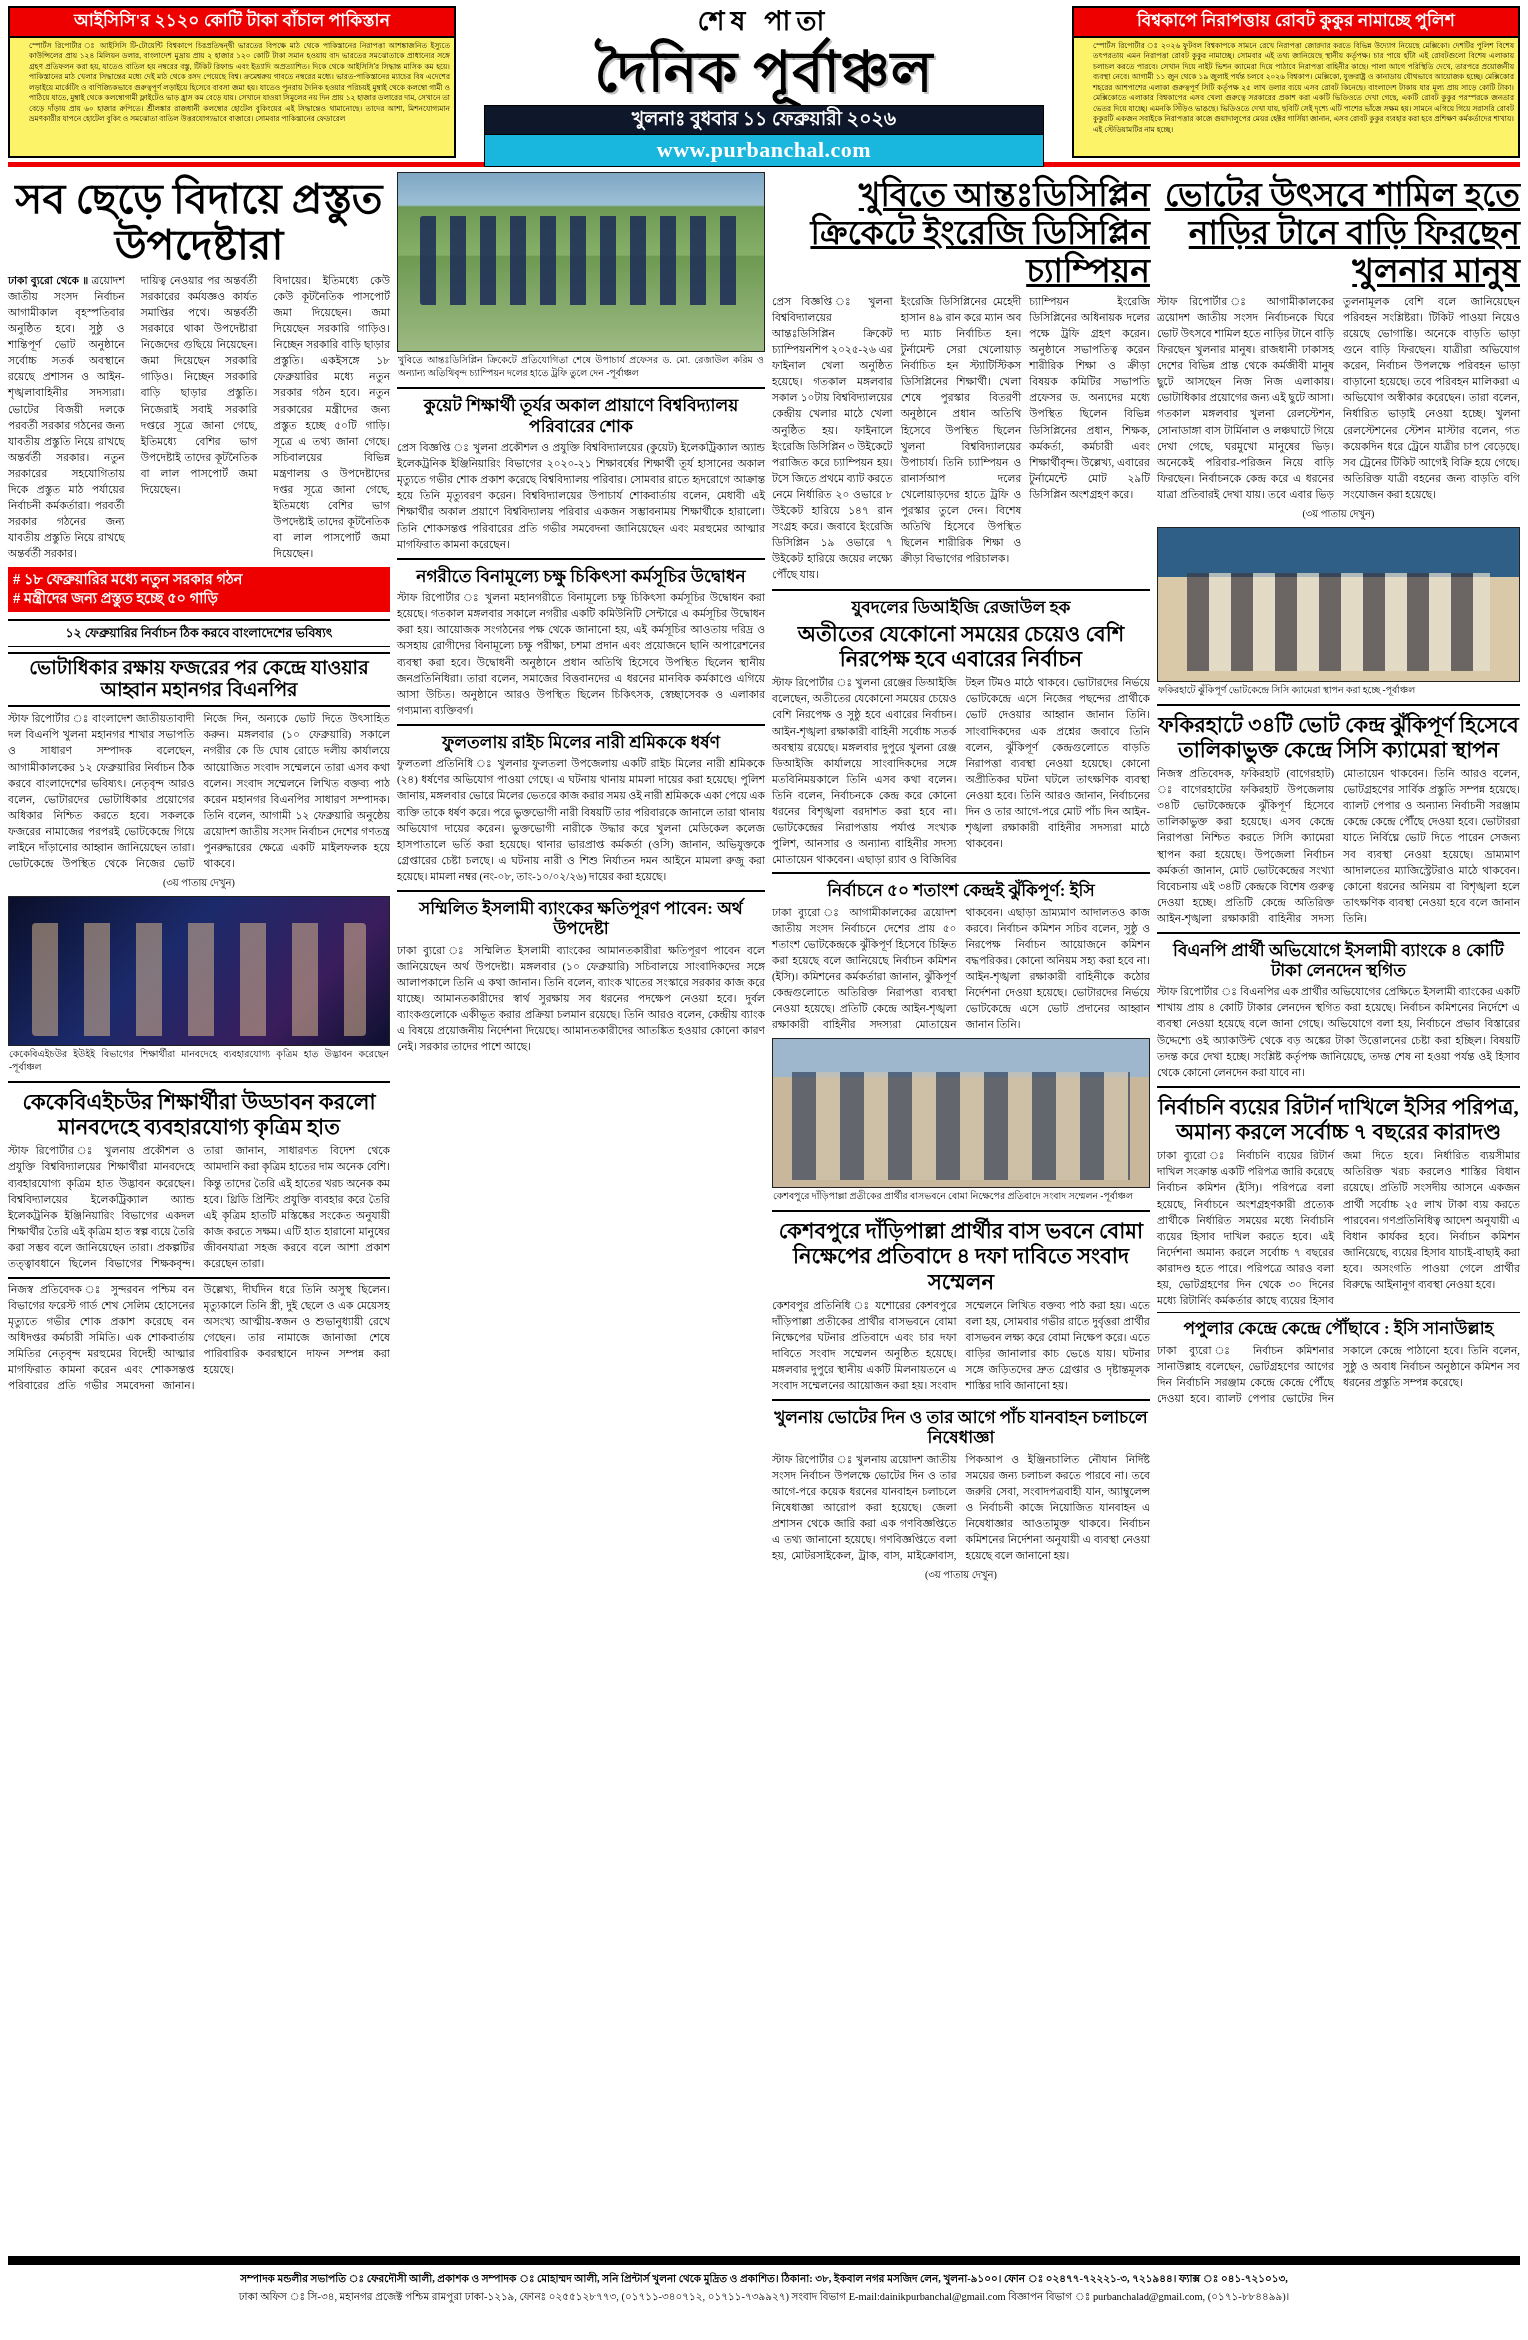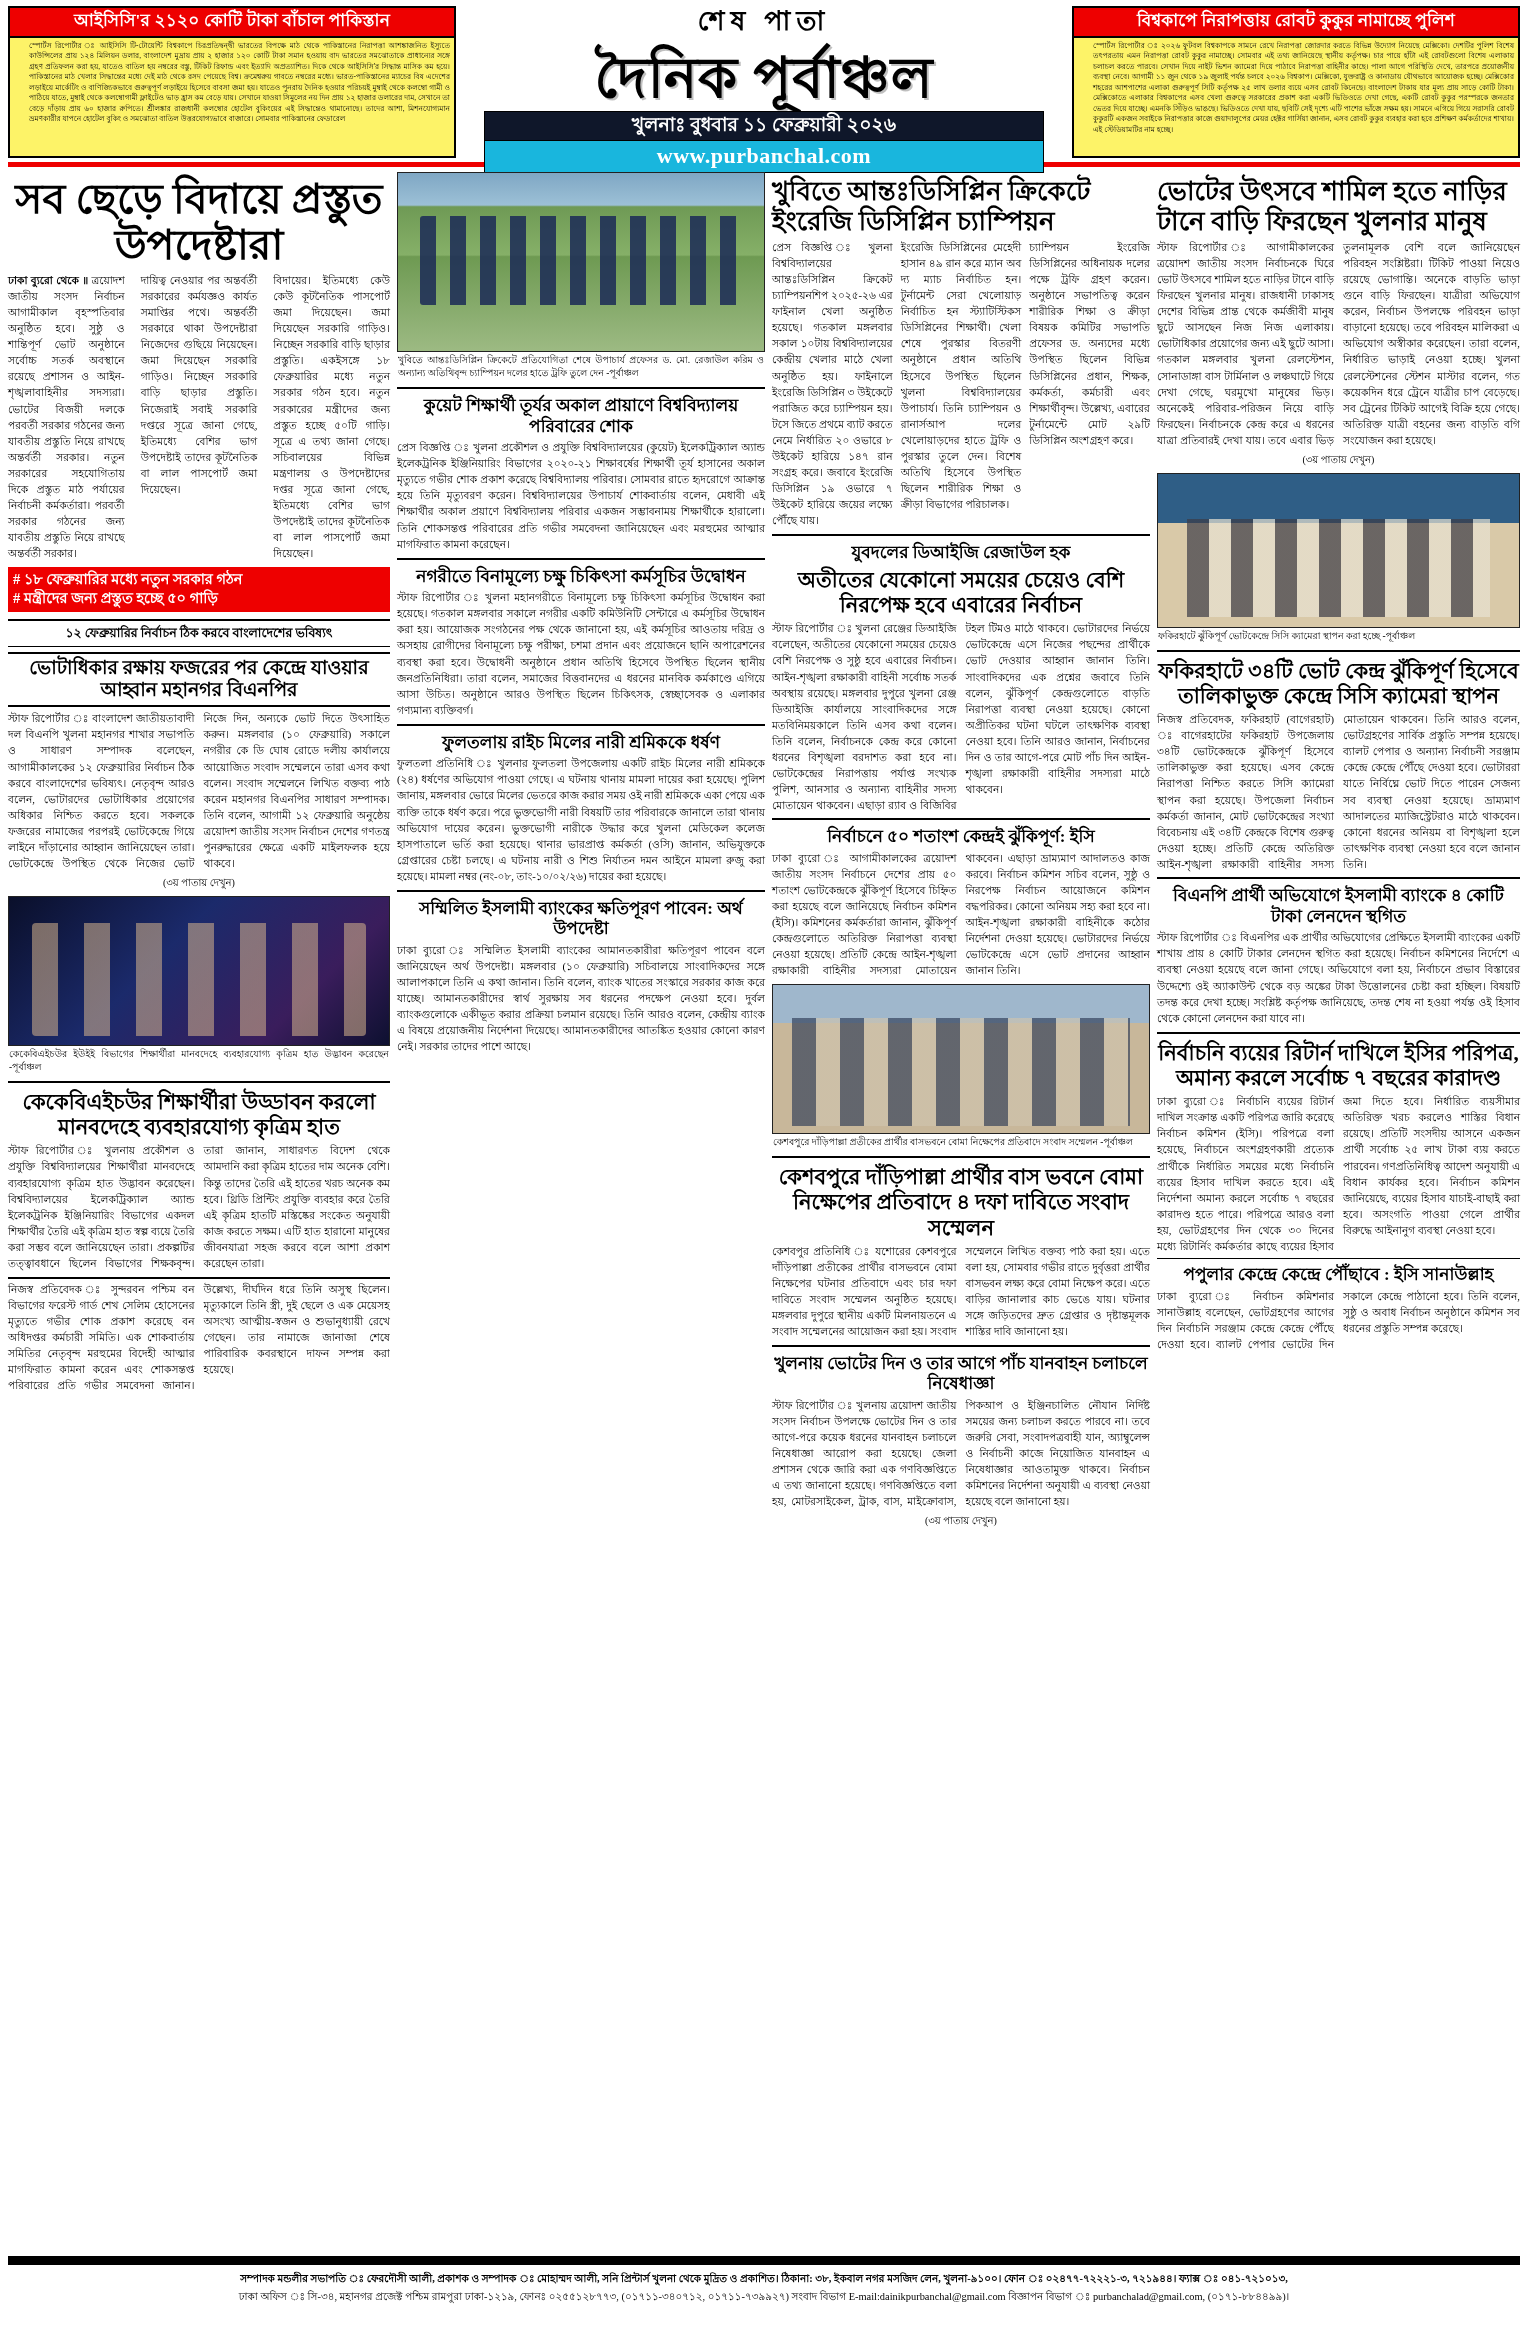--- a/index.html
+++ b/index.html
@@ -32,21 +32,21 @@
     overflow: hidden; color: #000;
   }
   .ear-body p { margin-bottom: 1px; margin-left: 15px; }
 
   .nameplate {
     flex: 1; display: flex; flex-direction: column;
     align-items: center; justify-content: flex-start; padding-top: 2px;
   }
   .sesh-pata {
     font-size: 27px; font-weight: bold; letter-spacing: 6px;
-    line-height: 1; margin-bottom: 14px;
+    line-height: 1; margin-bottom: 8px;
   }
   .paper-title {
     font-size: 56px; font-weight: bold; line-height: 1.05;
     letter-spacing: 1px; white-space: nowrap;
     text-shadow: 2px 2px 0 rgba(0,0,0,.25);
   }
   .datebar {
     width: 100%; max-width: 560px; margin-top: 3px;
     background: #0f172a; color: #fff; text-align: center;
     font-weight: bold; font-size: 19px; padding: 3px 6px 4px;
@@ -65,21 +65,21 @@
   
   .body-grid { display: flex; gap: 7px; margin-top: 5px; height: 2080px; }
   .col { display: flex; flex-direction: column; }
   .c1 { width: 384px; }
   .c2 { width: 370px; }
   .c3 { width: 380px; }
   .c4 { width: 365px; }
 
   
   .hl-xl { font-size: 41px; font-weight: bold; line-height: 1.12; text-align: center; margin: 5px 0 4px; }
-  .hl-lg { font-size: 26px; font-weight: bold; line-height: 1.15; text-align: left; margin: 5px 0 3px; }
+  .hl-lg { font-size: 33px; font-weight: bold; line-height: 1.15; text-align: right; margin: 5px 0 3px; text-decoration: underline; }
   .hl-md { font-size: 21px; font-weight: bold; line-height: 1.2; text-align: center; margin: 4px 0 3px; }
   .hl-sm { font-size: 17px; font-weight: bold; line-height: 1.2; text-align: center; margin: 4px 0 3px; }
   .hl-box {
     border-top: 2px solid #000; border-bottom: 2px solid #000;
     font-size: 19px; font-weight: bold; text-align: center;
     line-height: 1.2; padding: 3px 2px; margin: 5px 0 4px;
   }
   .kicker {
     font-size: 12.5px; font-weight: bold; text-align: center;
     border-bottom: 1px solid #000; padding-bottom: 2px; margin-bottom: 2px;

